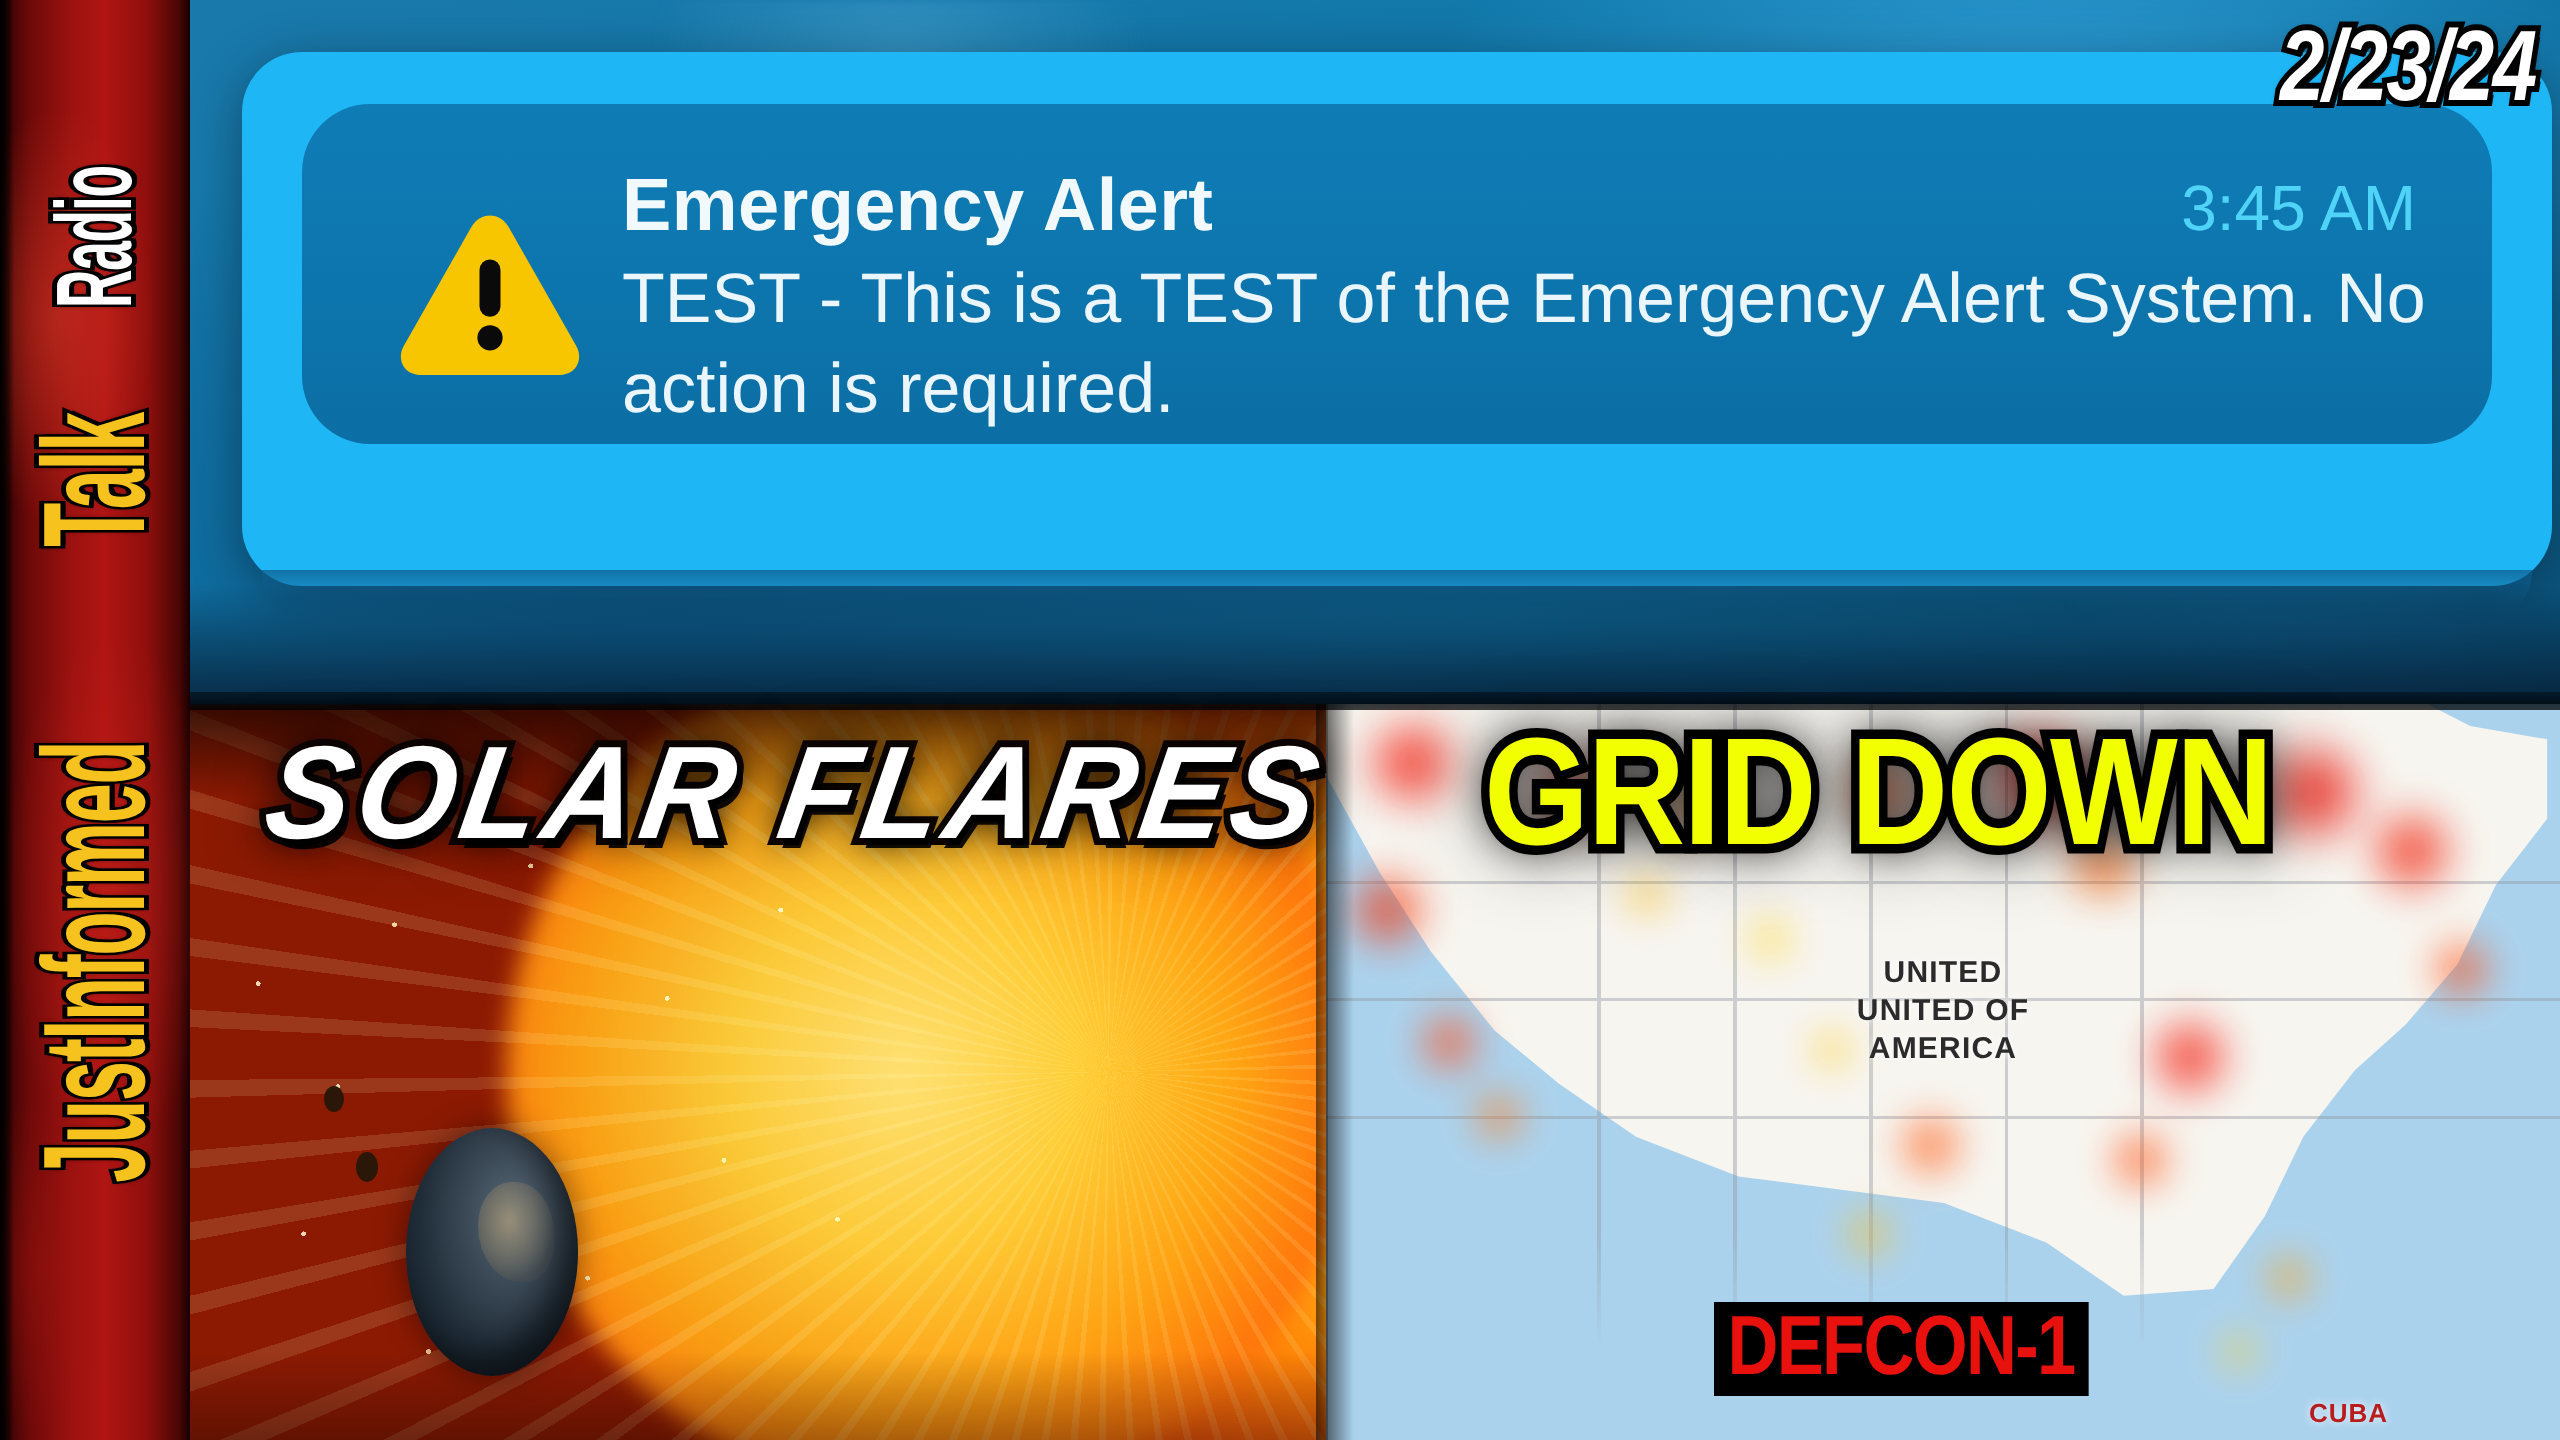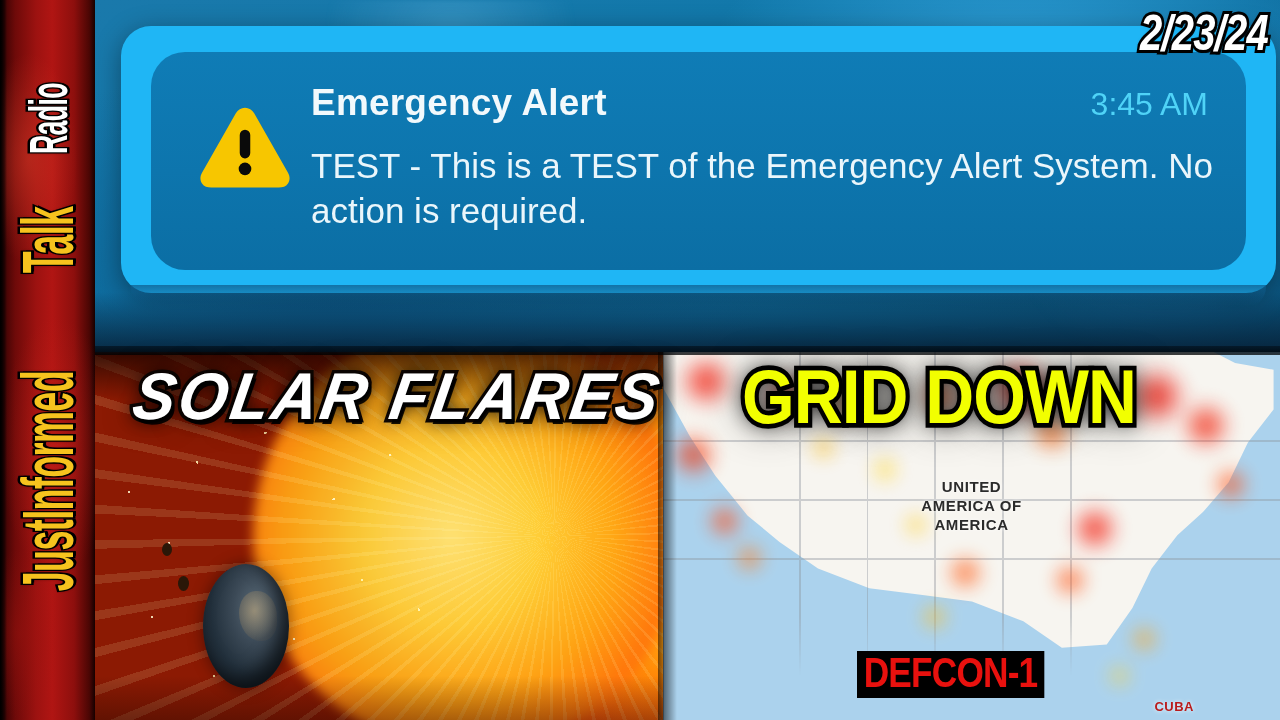--- a/index.html
+++ b/index.html
@@ -80,21 +80,21 @@
     box-shadow:0 6px 26px rgba(0,0,0,.38);
   }
   #alert-frame:after{
     content:""; position:absolute; left:10px; right:10px; bottom:-14px; height:22px;
     background:linear-gradient(180deg, rgba(14,92,140,.75), rgba(14,92,140,0));
     border-radius:0 0 20px 20px;
   }
 
   
   #alert-card{
-    position:absolute; left:30px; top:26px; width:1095px; height:218px;
+    position:absolute; left:30px; top:26px; width:1095px; height:170px;
     background:linear-gradient(180deg,#0F7CB6 0%,#0D75AD 55%,#0B6EA4 100%);
     border-radius:34px;
     display:flex; align-items:flex-start; padding:24px 26px 24px 40px;
   }
   #warn-icon{
     flex:0 0 auto; width:108px; margin-top:26px; margin-right:12px;
     display:flex; justify-content:center;
   }
   #warn-icon svg{ width:96px; height:86px; display:block; }
 
@@ -102,21 +102,21 @@
   #alert-row{ display:flex; align-items:baseline; justify-content:space-between; }
   #alert-title{
     color:#F2F9FC; font-weight:bold; font-size:37px; letter-spacing:.2px;
     font-family:"Liberation Sans", sans-serif; white-space:nowrap;
   }
   #alert-time{
     color:#4FD3F7; font-size:32px; font-weight:normal; white-space:nowrap;
     padding-right:12px;
   }
   #alert-message{
-    margin-top:20px; color:#EAF6FB; font-size:35px; line-height:1.28;
+    margin-top:4px; color:#EAF6FB; font-size:35px; line-height:1.28;
     font-weight:normal; max-width:1000px;
   }
 
   
   #date-badge{
     position:absolute; right:12px; top:4px; z-index:60;
     color:#FFFFFF; font-size:50px; font-weight:bold; font-style:italic;
     letter-spacing:-1px;
     font-family:"Liberation Sans", sans-serif;
     -webkit-text-stroke:6px #000; paint-order:stroke fill;
@@ -356,21 +356,21 @@
   </div>
 
   <div id="map-panel">
     <div class="ocean"></div>
     <div class="landmass"></div>
     <div class="borders"></div>
     <div class="heat"></div>
 
     <div id="map-label">
       <div>UNITED</div>
-      <div>AMERICA OF</div>
+      <div>UNITED OF</div>
       <div>AMERICA</div>
     </div>
 
     <div id="cuba-label">CUBA</div>
     <div class="left-shade"></div>
   </div>
 
   <div id="seam-h"></div>
   <div id="seam-v"></div>
 

